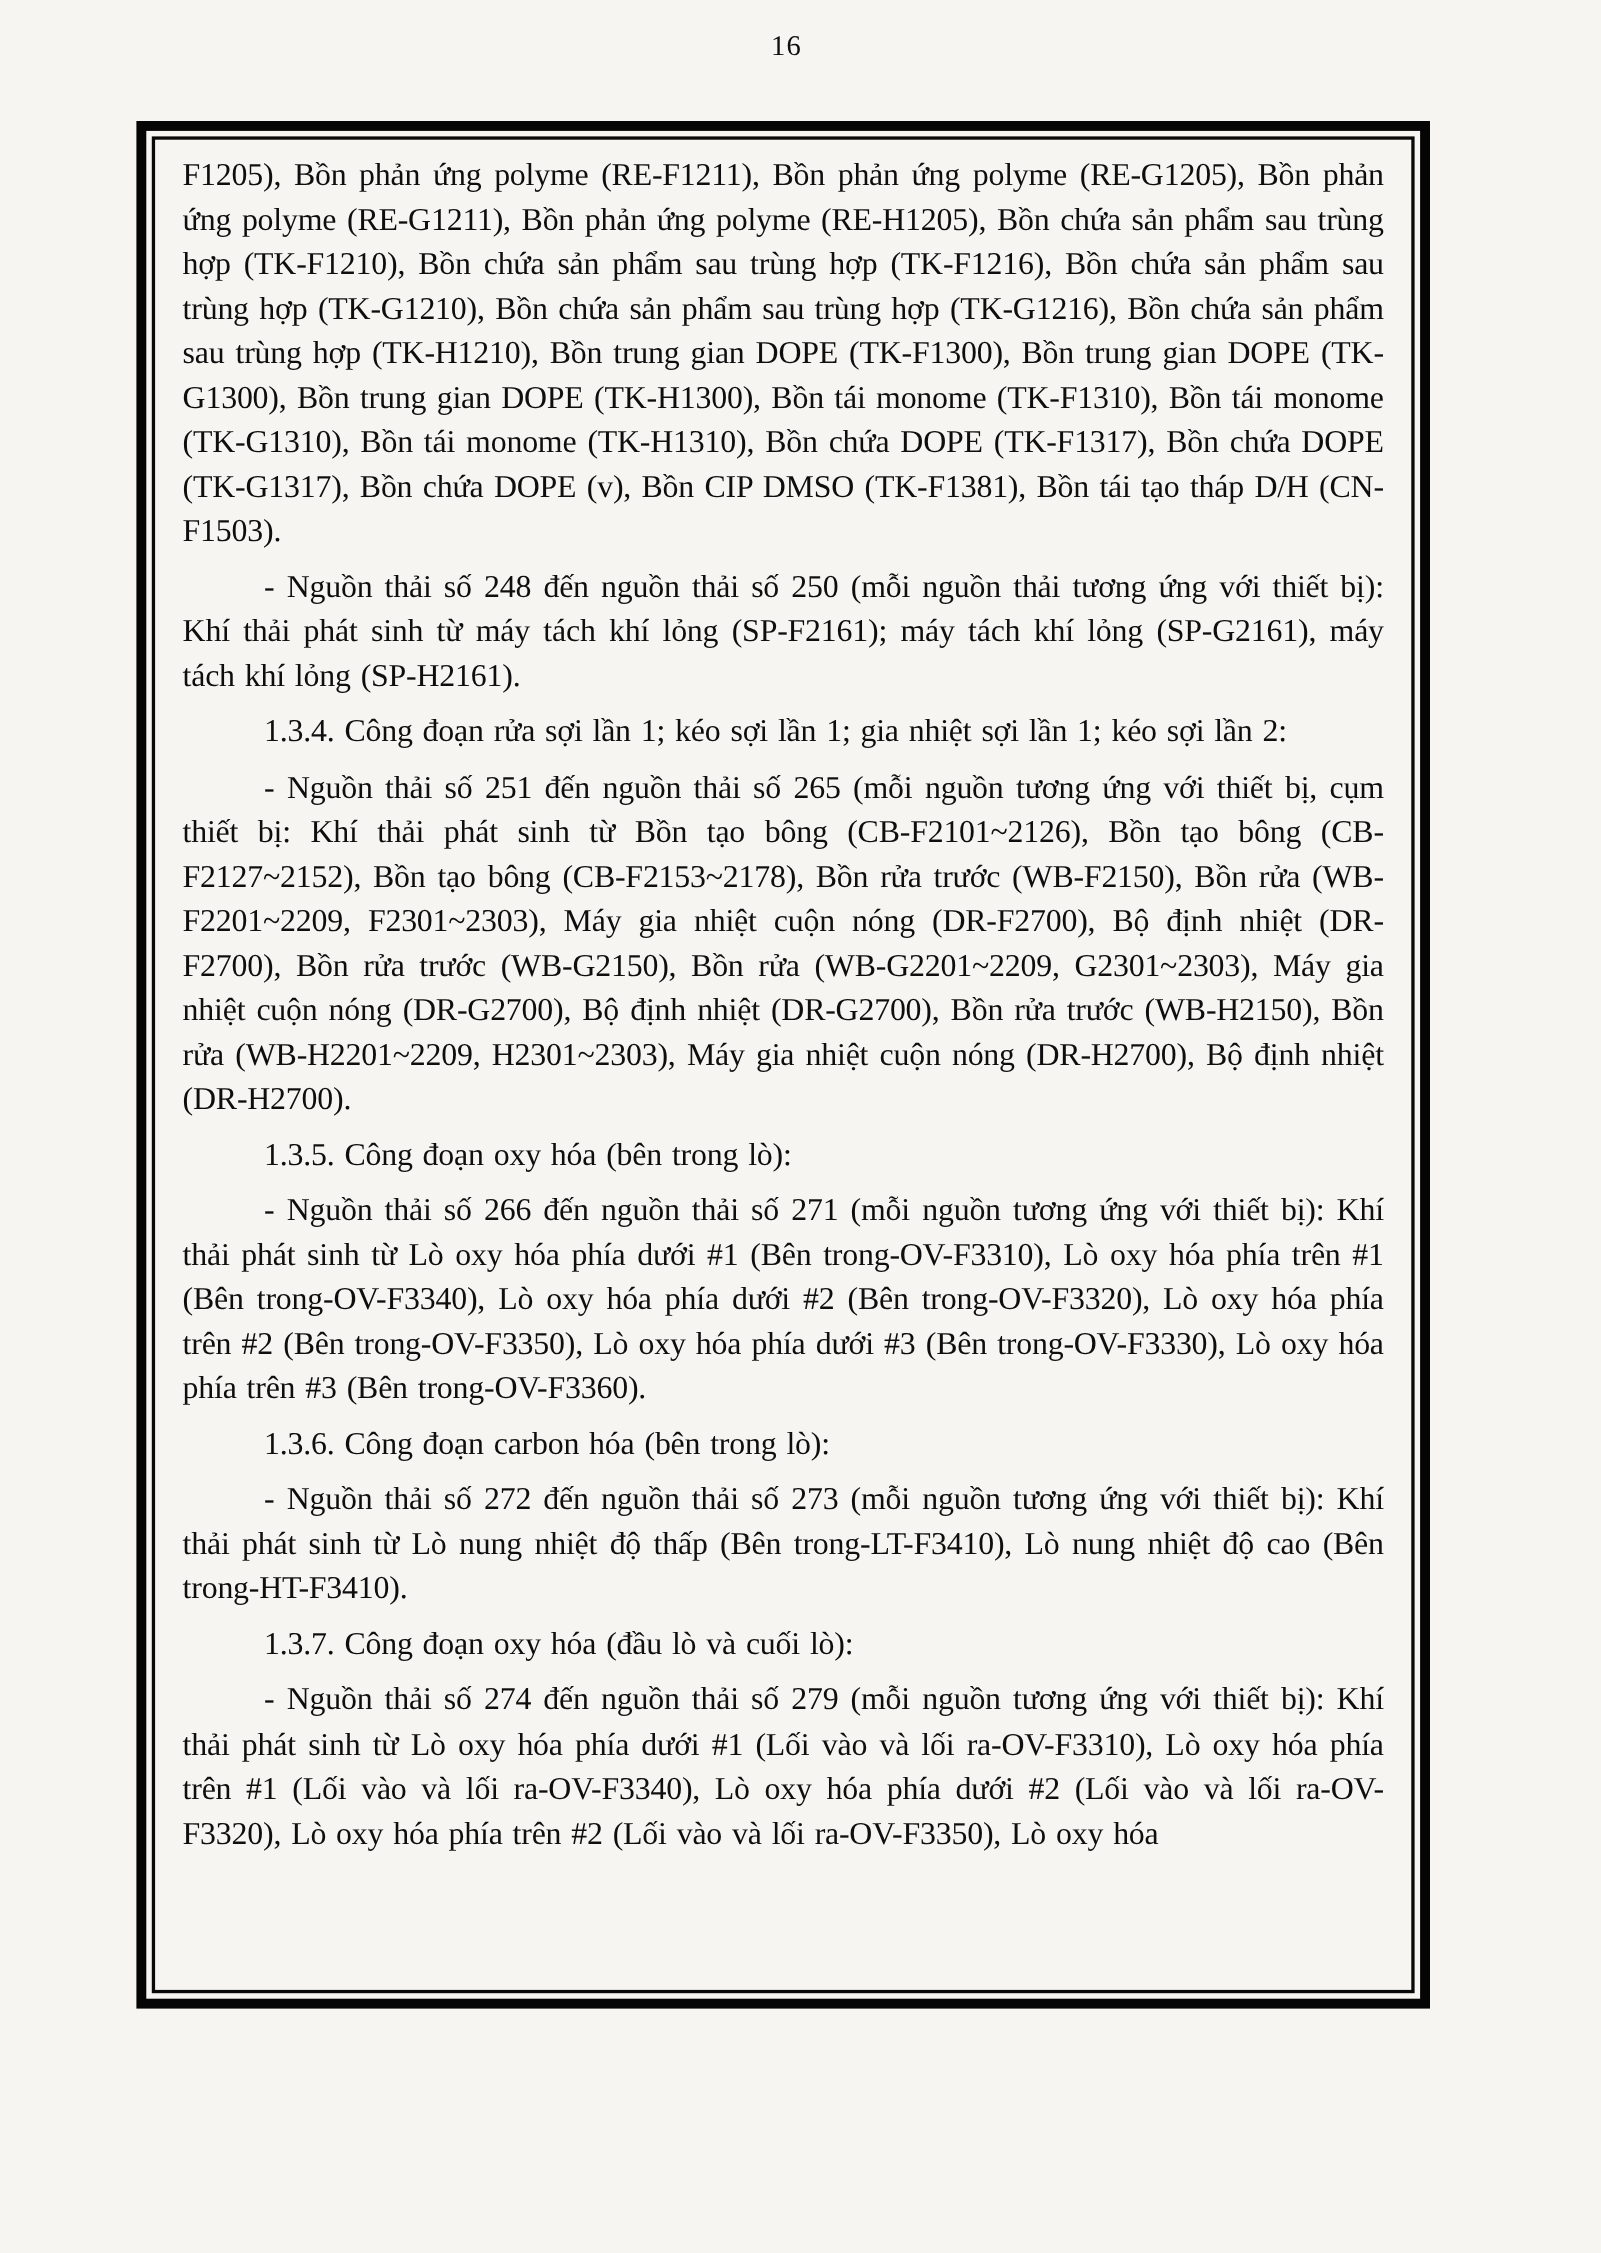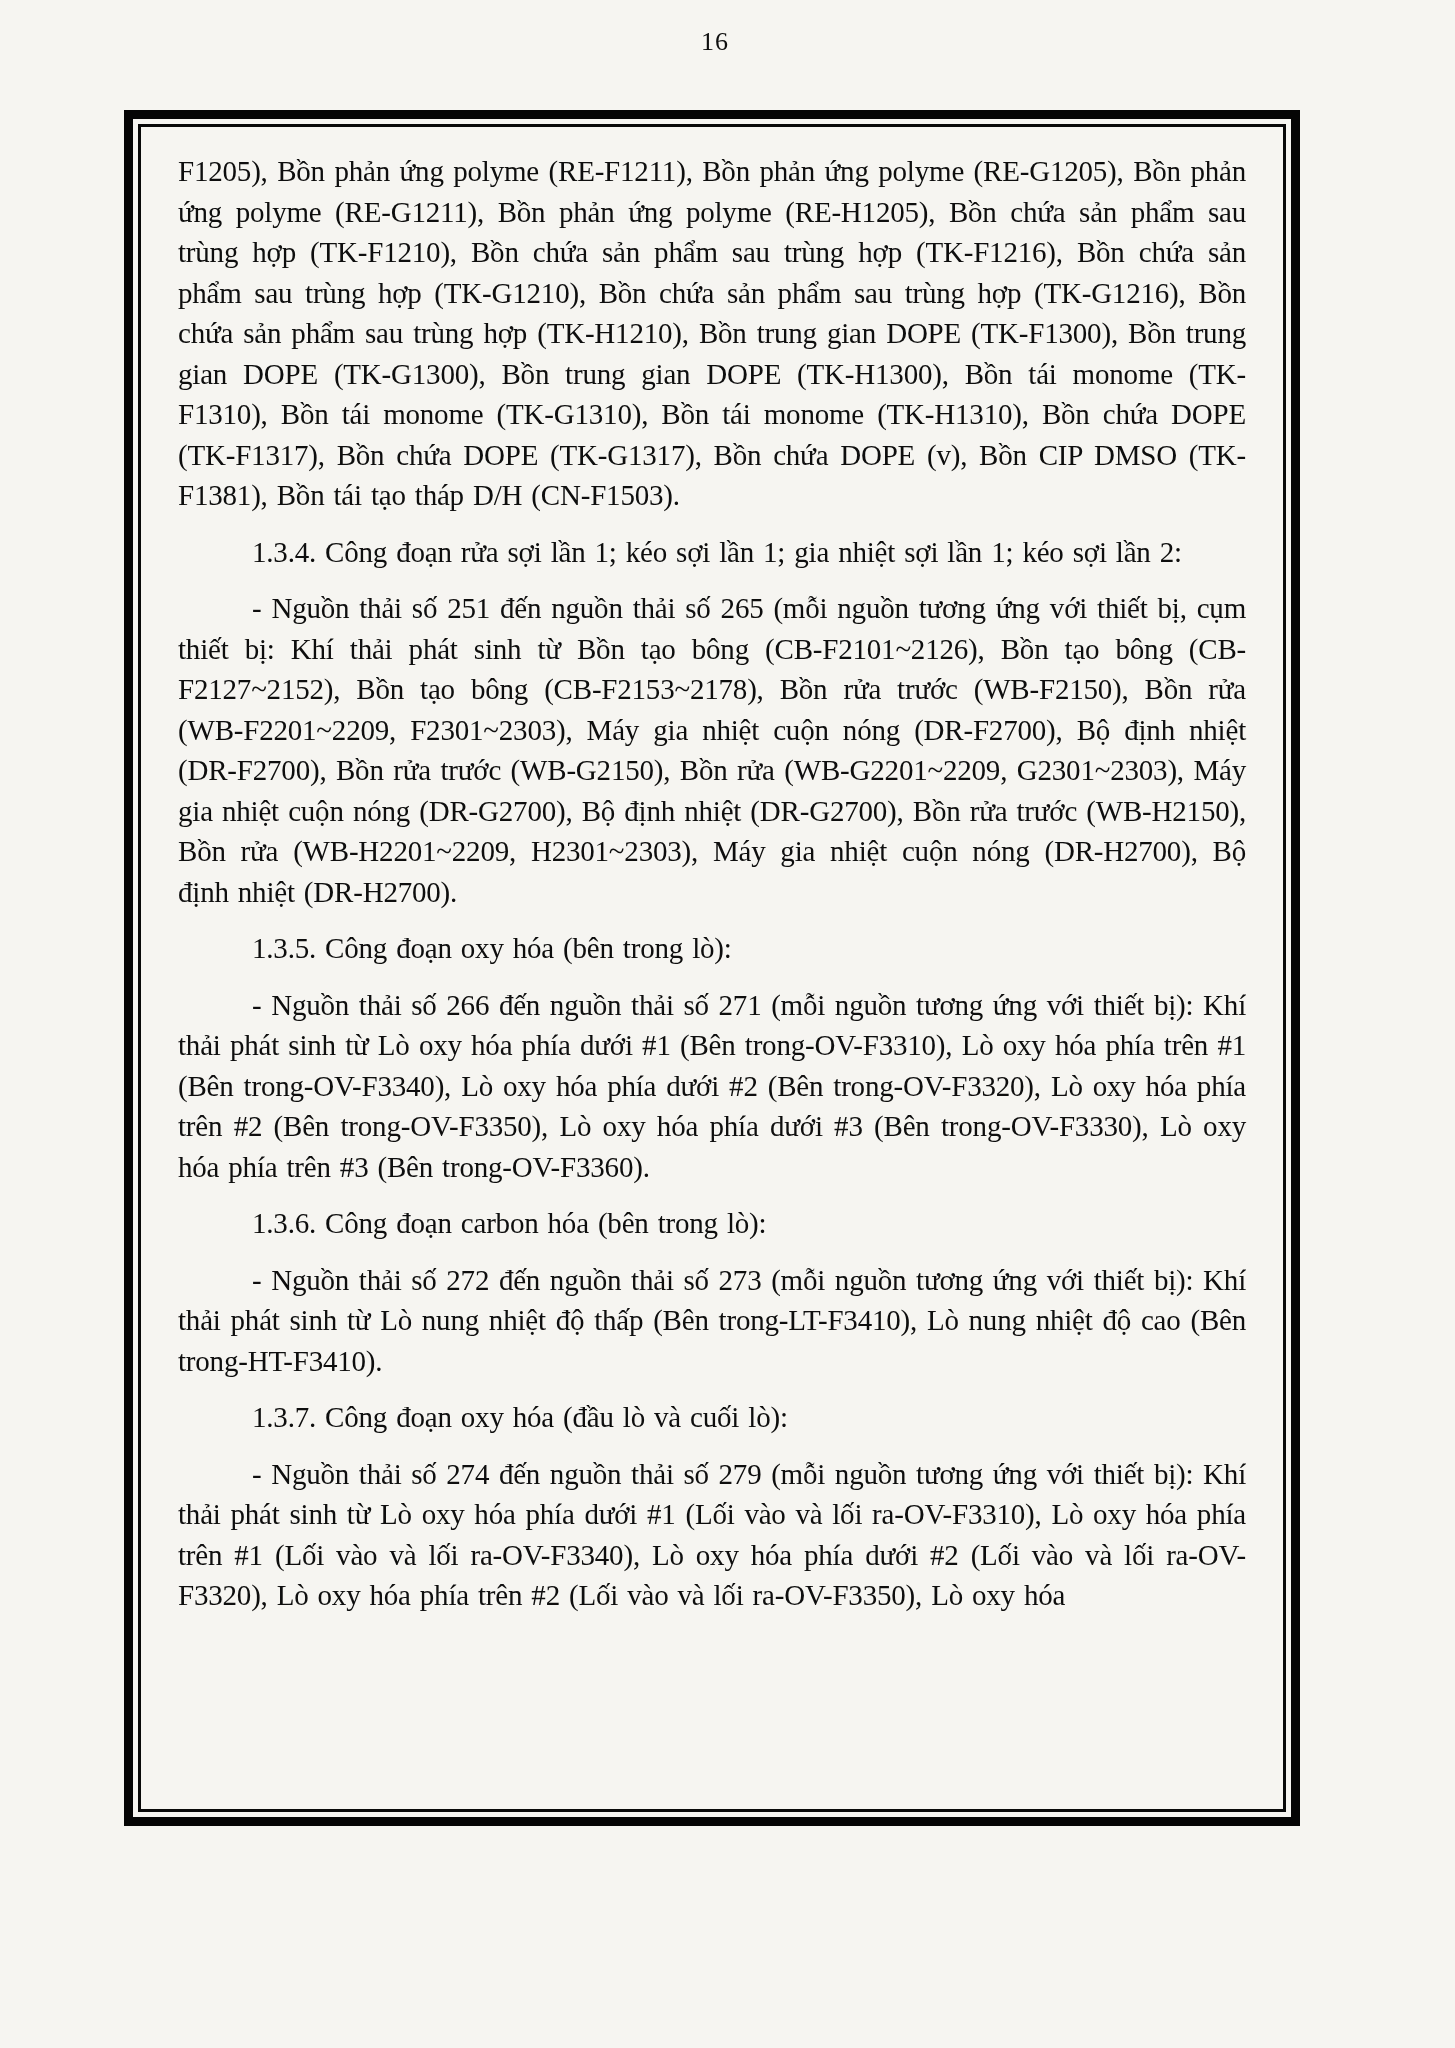--- a/index.html
+++ b/index.html
@@ -38,21 +38,21 @@
     background: #f6f5f1;
   }
   .content-frame-inner {
     box-sizing: border-box;
     height: 100%;
     border: 3px solid #090909;   
     padding: 8px 21px 12px 21px;
     overflow: hidden;
   }
   .content-frame-inner p {
-    margin: 16px;
+    margin: 4px;
     font-size: 29px;
     line-height: 40.5px;
     text-align: justify;
     word-spacing: 2px;
     letter-spacing: -0.2px;
   }
   .content-frame-inner p.indent {
     text-indent: 74px;          
   }
   .content-frame-inner p.spaced {
@@ -65,20 +65,21 @@
 <div class="page-number">16</div>
 
 <div class="content-frame">
   <div class="content-frame-inner">
 
     <p>F1205), Bồn phản ứng polyme (RE-F1211), Bồn phản ứng polyme (RE-G1205), Bồn phản ứng polyme (RE-G1211), Bồn phản ứng polyme (RE-H1205), Bồn chứa sản phẩm sau trùng hợp (TK-F1210), Bồn chứa sản phẩm sau trùng hợp (TK-F1216), Bồn chứa sản phẩm sau trùng hợp (TK-G1210), Bồn chứa sản phẩm sau trùng hợp (TK-G1216), Bồn chứa sản phẩm sau trùng hợp (TK-H1210), Bồn trung gian DOPE (TK-F1300), Bồn trung gian DOPE (TK-G1300), Bồn trung gian DOPE (TK-H1300), Bồn tái monome (TK-F1310), Bồn tái monome (TK-G1310), Bồn tái monome (TK-H1310), Bồn chứa DOPE (TK-F1317), Bồn chứa DOPE (TK-G1317), Bồn chứa DOPE (v), Bồn CIP DMSO (TK-F1381), Bồn tái tạo tháp D/H (CN-F1503).</p>
 
 
 
 
+    <p class="indent spaced">- Nguồn thải số 248 đến nguồn thải số 250 (mỗi nguồn thải tương ứng với thiết bị): Khí thải phát sinh từ máy tách khí lỏng (SP-F2161); máy tách khí lỏng (SP-G2161), máy tách khí lỏng (SP-H2161).</p>
 
     <p class="indent spaced">1.3.4. Công đoạn rửa sợi lần 1; kéo sợi lần 1; gia nhiệt sợi lần 1; kéo sợi lần 2:</p>
 
     <p class="indent spaced">- Nguồn thải số 251 đến nguồn thải số 265 (mỗi nguồn tương ứng với thiết bị, cụm thiết bị: Khí thải phát sinh từ Bồn tạo bông (CB-F2101~2126), Bồn tạo bông (CB-F2127~2152), Bồn tạo bông (CB-F2153~2178), Bồn rửa trước (WB-F2150), Bồn rửa (WB-F2201~2209, F2301~2303), Máy gia nhiệt cuộn nóng (DR-F2700), Bộ định nhiệt (DR-F2700), Bồn rửa trước (WB-G2150), Bồn rửa (WB-G2201~2209, G2301~2303), Máy gia nhiệt cuộn nóng (DR-G2700), Bộ định nhiệt (DR-G2700), Bồn rửa trước (WB-H2150), Bồn rửa (WB-H2201~2209, H2301~2303), Máy gia nhiệt cuộn nóng (DR-H2700), Bộ định nhiệt (DR-H2700).</p>
 
     <p class="indent spaced">1.3.5. Công đoạn oxy hóa (bên trong lò):</p>
 
     <p class="indent spaced">- Nguồn thải số 266 đến nguồn thải số 271 (mỗi nguồn tương ứng với thiết bị): Khí thải phát sinh từ Lò oxy hóa phía dưới #1 (Bên trong-OV-F3310), Lò oxy hóa phía trên #1 (Bên trong-OV-F3340), Lò oxy hóa phía dưới #2 (Bên trong-OV-F3320), Lò oxy hóa phía trên #2 (Bên trong-OV-F3350), Lò oxy hóa phía dưới #3 (Bên trong-OV-F3330), Lò oxy hóa phía trên #3 (Bên trong-OV-F3360).</p>
 
     <p class="indent spaced">1.3.6. Công đoạn carbon hóa (bên trong lò):</p>

